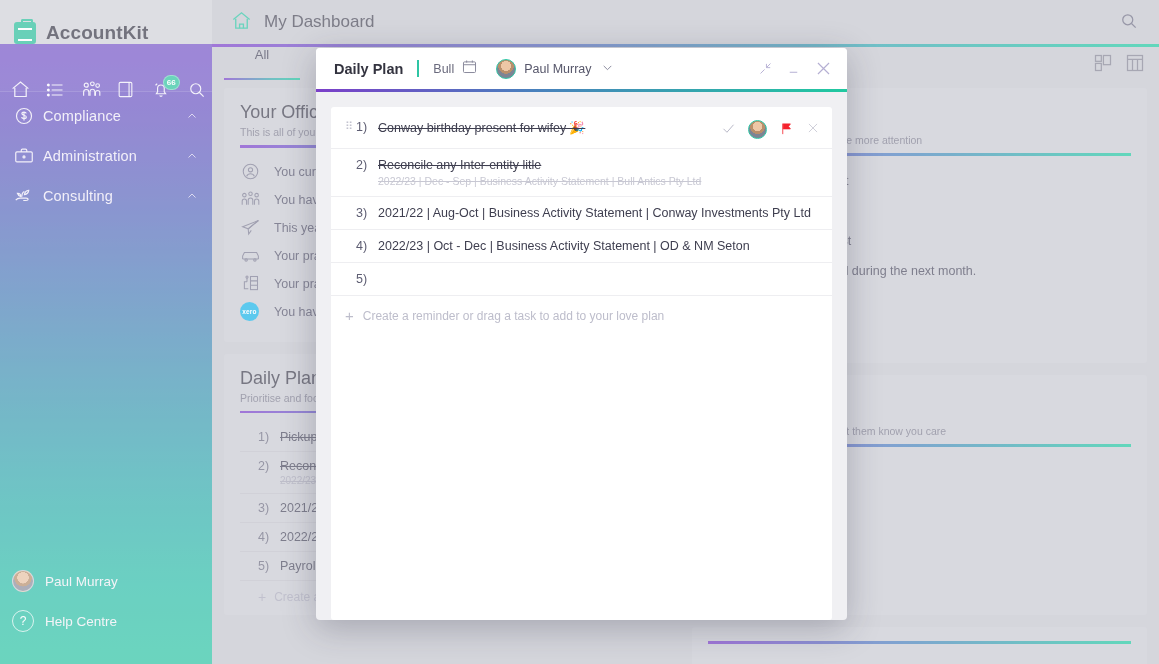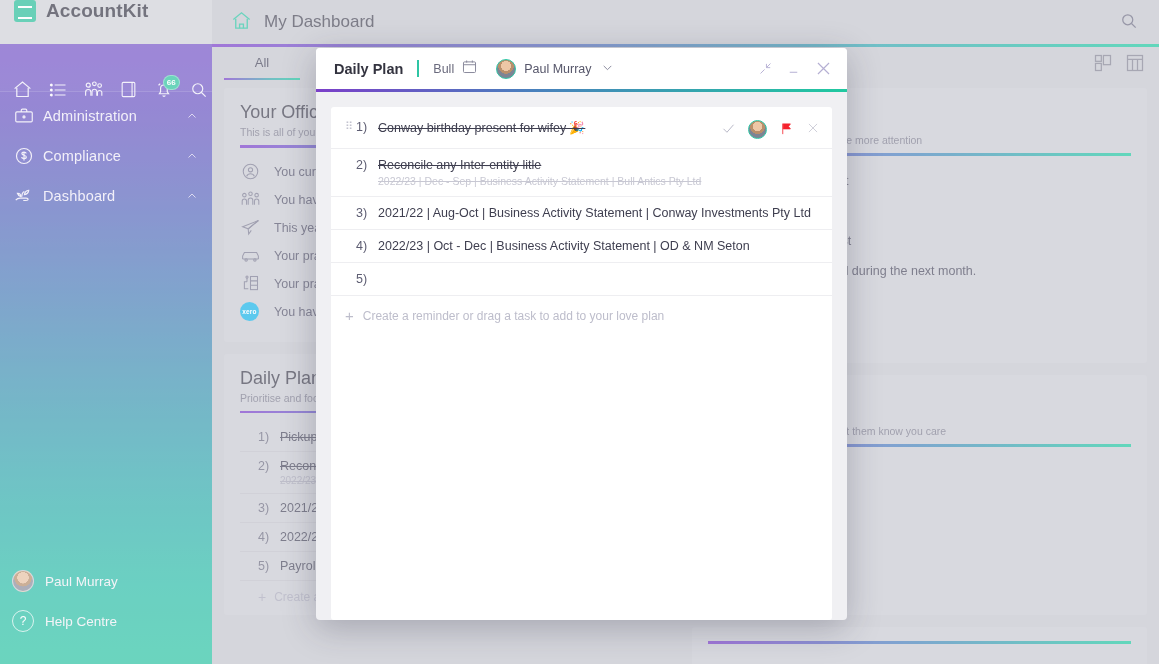--- a/index.html
+++ b/index.html
@@ -15,21 +15,21 @@
   .sidebar {
     position: absolute; left: 0; top: 0;
     width: 212px; height: 664px;
     background: linear-gradient(180deg, #7a4fc4 0%, #7250c6 8%, #6a59c2 18%,
                 #5a6cbd 32%, #4b83b8 46%, #3e99b2 60%, #34aeae 74%,
                 #2fbfa9 88%, #2ec5a4 100%);
     z-index: 5;
   }
   .brand {
     position: absolute; left: 0; top: 0; width: 212px; height: 44px;
-    background: #d2d3d8; display: flex; align-items: flex-start; padding-left: 14px;
+    background: #d2d3d8; display: flex; align-items: flex-end; padding-left: 14px;
   }
   .brand-logo {
     width: 22px; height: 22px; border-radius: 3px; background: #2bbf9b;
     position: relative; margin-right: 10px; flex: none;
   }
   .brand-logo::before {
     content: ""; position: absolute; left: 7px; top: -3px;
     width: 8px; height: 4px; border: 2px solid #2bbf9b;
     border-bottom: none; border-radius: 2px 2px 0 0;
   }
@@ -41,21 +41,21 @@
   .brand-name { font-size: 19px; font-weight: bold; color: #3a3a48; letter-spacing: .1px; }
 
   .iconbar {
     position: absolute; top: 44px; left: 0; width: 212px; height: 48px;
     display: flex; align-items: center; gap: 10px; padding-left: 10px;
     border-bottom: 1px solid rgba(255,255,255,.13);
     background: rgba(255,255,255,.035);
   }
   .ibtn {
     width: 28px; height: 28px; display: flex; align-items: center;
-    justify-content: center; position: relative; cursor: pointer; margin-top: 44px;
+    position: relative; cursor: pointer; margin-top: 44px;
   }
   .ibtn svg { display: block; }
   .badge {
     position: absolute; right: -3px; top: -1px; min-width: 15px; height: 15px;
     border-radius: 8px; background: #2ec4a0; color: #fff; font-size: 8px;
     font-weight: bold; display: flex; align-items: center; justify-content: center;
     padding: 0 3px; border: 1px solid rgba(255,255,255,.35);
   }
 
   .nav { position: absolute; top: 96px; left: 0; width: 212px; }
@@ -96,21 +96,21 @@
   }
 
   
   .main {
     position: absolute; left: 212px; top: 47px; width: 947px; height: 617px;
     background: #c6c7ce; overflow: hidden;
   }
   .tabs { position: relative; height: 33px; padding-left: 12px; display: flex; }
   .tab {
     width: 76px; text-align: center; font-size: 13px; color: #45455a;
-    padding-top: 8px; position: relative; cursor: pointer;
+    position: relative; cursor: pointer;
   }
   .tab-underline {
     position: absolute; left: 0; bottom: 0; width: 100%; height: 2.5px;
     background: linear-gradient(90deg, #7b3fc9, #3aa6ad 60%, #21c9a0);
   }
   .viewtoggle { position: absolute; right: 14px; top: 6px; display: flex; gap: 12px; }
   .vt { cursor: pointer; opacity: .62; }
 
   .cards { position: relative; padding: 8px 12px 0 12px; display: flex; gap: 12px; }
   .col { display: flex; flex-direction: column; gap: 12px; }
@@ -252,52 +252,52 @@
           <circle cx="10.5" cy="10.5" r="6"></circle>
             <path d="M15 15l5 5"></path>
         </svg>
       </div>
     </div>
 
     <div class="nav">
       <div class="nav-item">
         <span class="nav-ico">
           <svg width="22" height="22" viewBox="0 0 24 24" fill="none" stroke="#f0ecf8" stroke-width="1.3">
+            <circle cx="12" cy="12" r="8.2"></circle>
+              <path d="M12 7v10M14.3 9.3c0-1-1-1.6-2.3-1.6s-2.3.7-2.3 1.7 1 1.5 2.3 1.8 2.5.7 2.5 1.9-1.1 1.8-2.5 1.8-2.4-.7-2.4-1.7"></path>
+          </svg>
+        </span>
+        <span class="nav-label">Compliance</span>
+        <svg class="chev" viewBox="0 0 24 24" fill="none" stroke="#f0ecf8" stroke-width="1.8">
+            <path d="M5 15l7-7 7 7"></path>
+          </svg>
+      </div>
+      <div class="nav-item">
+        <span class="nav-ico">
+          <svg width="22" height="22" viewBox="0 0 24 24" fill="none" stroke="#f0ecf8" stroke-width="1.3">
             <rect x="3" y="7.5" width="18" height="11" rx="1.3"></rect>
             <path d="M9 7.5V5.8a1.3 1.3 0 0 1 1.3-1.3h3.4A1.3 1.3 0 0 1 15 5.8v1.7"></path>
             <circle cx="12" cy="13" r="1.1"></circle>
           </svg>
         </span>
         <span class="nav-label">Administration</span>
-        <svg class="chev" viewBox="0 0 24 24" fill="none" stroke="#f0ecf8" stroke-width="1.8">
-            <path d="M5 15l7-7 7 7"></path>
-          </svg>
-      </div>
-      <div class="nav-item">
-        <span class="nav-ico">
-          <svg width="22" height="22" viewBox="0 0 24 24" fill="none" stroke="#f0ecf8" stroke-width="1.3">
-            <circle cx="12" cy="12" r="8.2"></circle>
-              <path d="M12 7v10M14.3 9.3c0-1-1-1.6-2.3-1.6s-2.3.7-2.3 1.7 1 1.5 2.3 1.8 2.5.7 2.5 1.9-1.1 1.8-2.5 1.8-2.4-.7-2.4-1.7"></path>
-          </svg>
-        </span>
-        <span class="nav-label">Compliance</span>
         <svg class="chev" viewBox="0 0 24 24" fill="none" stroke="#f0ecf8" stroke-width="1.8">
             <path d="M5 15l7-7 7 7"></path>
           </svg>
       </div>
       <div class="nav-item">
         <span class="nav-ico">
           <svg width="22" height="22" viewBox="0 0 24 24" fill="none" stroke="#f0ecf8" stroke-width="1.3">
             <path d="M12.5 10.5c2.5-.3 4.3-2 4.6-4.6-2.6.3-4.3 2.1-4.6 4.6z"></path>
             <path d="M9.8 12.6c-.4-2.3.6-4.4 2.6-5.6"></path>
             <path d="M8.8 12.6c-2-.4-3.4-1.7-4-3.6 2-.2 3.6.7 4 3.6z"></path>
             <path d="M3 16.5c1.2-1.5 2.8-2.2 4.8-2.2h6.5c1.4 0 2.2.5 2.2 1.3s-.8 1.3-2.2 1.3h-3.1"></path>
           </svg>
         </span>
-        <span class="nav-label">Dashboard</span>
+        <span class="nav-label">Consulting</span>
         <svg class="chev" viewBox="0 0 24 24" fill="none" stroke="#f0ecf8" stroke-width="1.8">
             <path d="M5 15l7-7 7 7"></path>
           </svg>
       </div>
     </div>
 
     <div class="sb-bottom">
       <div class="sb-user">
         <span class="sb-av"></span>
         <span>Paul Murray</span>

